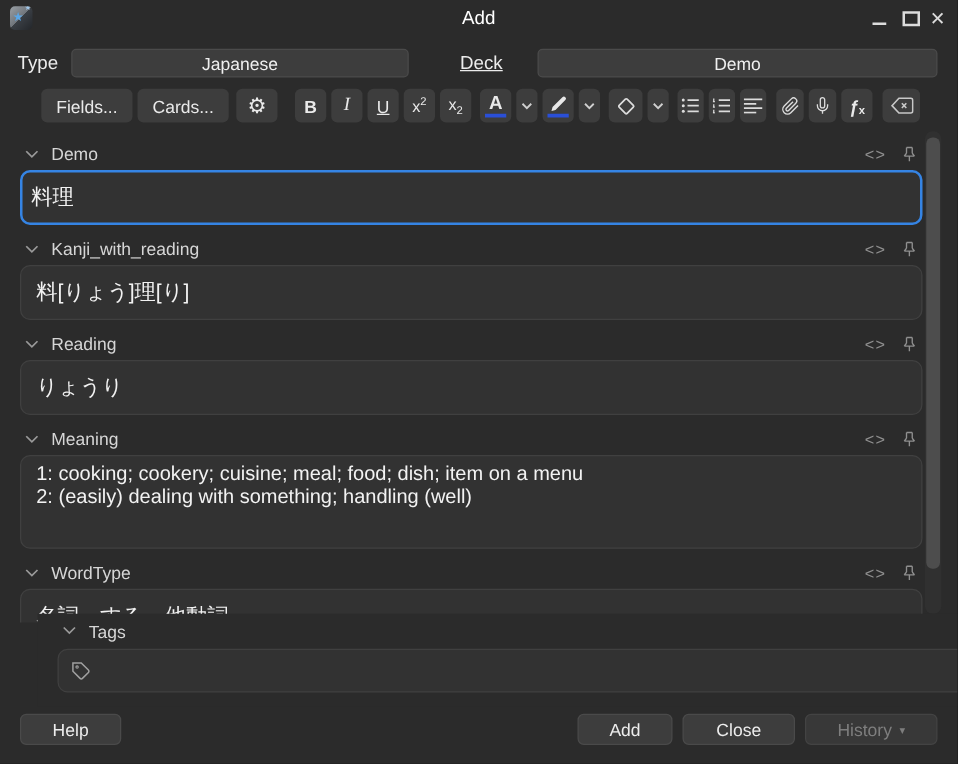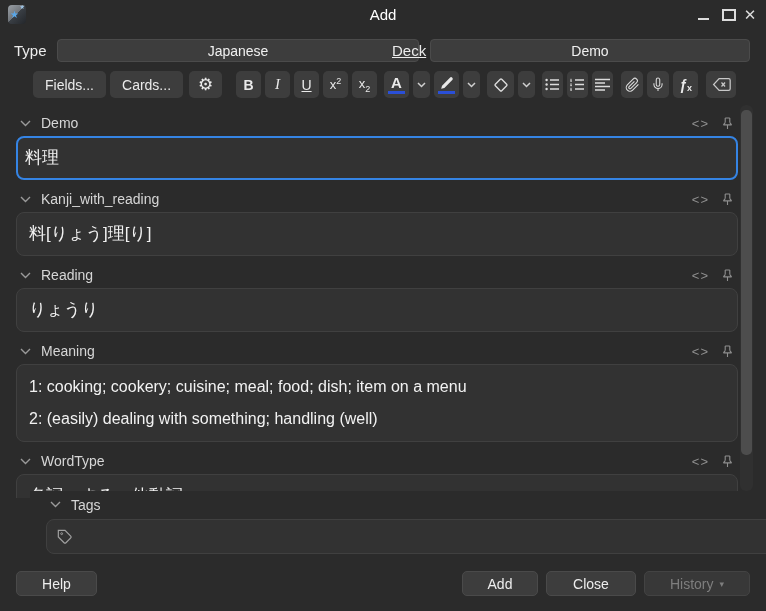--- a/index.html
+++ b/index.html
@@ -20,25 +20,25 @@
   #min-btn{left:694px;width:18px;}
   #min-btn .bar{width:11px;height:2px;background:#dcdcdc;margin-top:8px;}
   #max-btn{left:720px;width:18px;}
   #max-btn .box{width:10px;height:8px;border:2px solid #dcdcdc;}
   #close-btn{left:740px;width:20px;font-size:15px;}
 
   
   #header-row{position:absolute;top:38px;left:0;width:766px;height:26px;}
   .hdr-label{position:absolute;top:0;height:26px;line-height:26px;font-size:15px;color:#ececec;}
   #type-label{left:14px;}
-  #deck-label{left:392px;text-decoration:underline;}
+  #deck-label{left:368px;text-decoration:underline;}
   .selector{position:absolute;top:1px;height:23px;line-height:23px;background:#3d3d3d;
             border:1px solid #4b4b4b;border-radius:4px;text-align:center;font-size:14px;
             color:#f0f0f0;box-sizing:border-box;cursor:default;}
-  #type-select{left:57px;width:362px;}
+  #type-select{left:57px;width:270px;}
   #deck-select{left:430px;width:320px;}
 
   
   #toolbar{position:absolute;top:71px;left:16px;height:27px;display:flex;align-items:center;gap:4px;margin-left:17px;}
   .tb{height:27px;background:#3d3d3d;border:none;border-radius:5px;color:#eaeaea;
       display:flex;align-items:center;justify-content:center;font-size:14px;
       font-family:"Liberation Sans",sans-serif;padding:0;position:relative;cursor:default;}
   .tb.text{padding:0 12px;}
   .w17{width:17px}.w21{width:21px}.w22{width:22px}.w25{width:25px}.w27{width:27px}.w30{width:30px}.w33{width:33px}
   .ml2{margin-left:2px}.ml3{margin-left:3px}.ml4{margin-left:4px}.ml10{margin-left:10px}
@@ -59,21 +59,21 @@
   .field-group{margin-bottom:8px;}
   .field-header{display:flex;align-items:center;height:22px;margin:0 33px 2px 20px;}
   .field-header .chev{display:flex;align-items:center;color:#9a9a9a;cursor:default;}
   .field-label{margin-left:10px;font-size:14px;color:#d6d6d6;}
   .html-toggle{margin-left:auto;font-size:13px;letter-spacing:1px;color:#8f8f8f;cursor:default;}
   .pin{margin-left:13px;display:flex;align-items:center;color:#8f8f8f;cursor:default;}
   .field-editor{box-sizing:border-box;width:722px;margin-left:16px;min-height:44px;
                 background:#323232;border:1px solid #404040;border-radius:8px;
                 padding:8px 12px;font-size:17px;line-height:26px;color:#f2f2f2;white-space:pre-line;cursor:text;}
   .field-editor.focused{border:2px solid #3584e4;padding:7px 7px;}
-  #editor-meaning{font-size:16px;line-height:32px;padding-top:6px;padding-bottom:6px;min-height:75px;}
+  #editor-meaning{font-size:16px;line-height:18px;padding-top:6px;padding-bottom:6px;min-height:75px;}
 
   
   #scrollbar{position:absolute;top:105px;left:740px;width:13px;height:386px;background:#303030;border-radius:6px;}
   #scroll-thumb{position:absolute;top:5px;left:1px;width:11px;height:345px;background:#4d4d4d;border-radius:5px;}
 
   
   #tags-section{position:absolute;top:491px;left:0;width:766px;height:74px;background:#2b2b2b;margin-left:30px;}
   #tags-header{display:flex;align-items:center;height:17px;margin:5px 0 0 20px;}
   #tags-box{box-sizing:border-box;width:734px;height:35px;margin:6px 0 0 16px;background:#323232;
             border:1px solid #404040;border-radius:8px;display:flex;align-items:center;padding:0 10px;cursor:text;}

